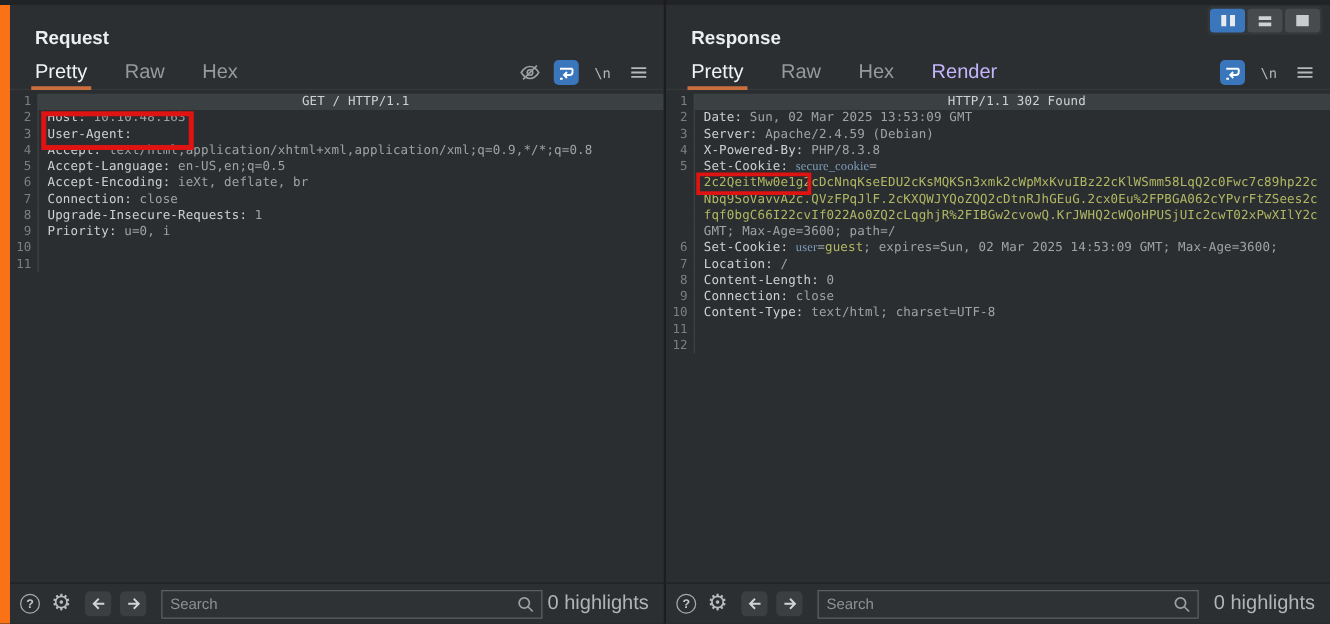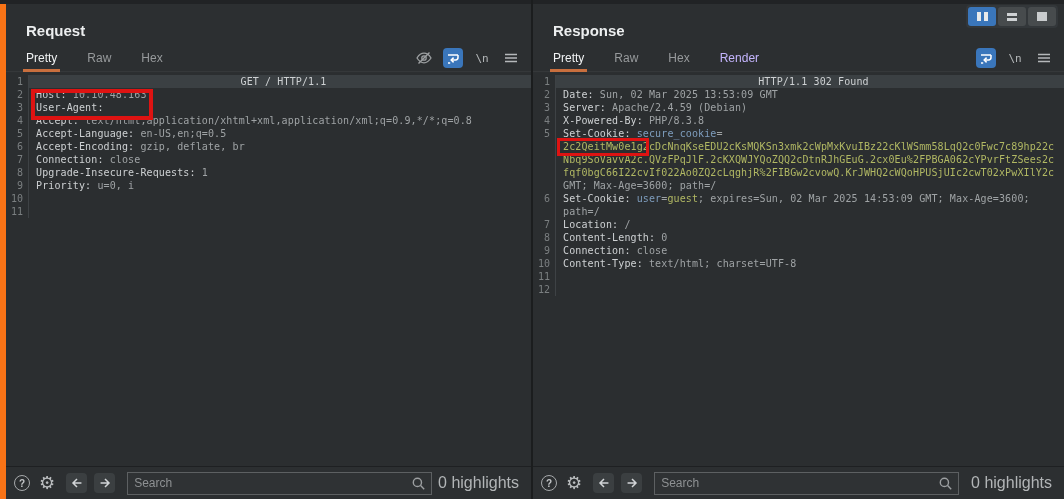--- a/index.html
+++ b/index.html
@@ -3,49 +3,49 @@
 <meta charset="utf-8">
 <style>
   * { margin:0; padding:0; box-sizing:border-box; }
   html,body { width:1064px; height:499px; background:#212325; overflow:hidden;
               font-family:"Liberation Sans", sans-serif; }
   .stage { position:relative; width:1064px; height:499px; background:#2c2f31; }
   .topstrip { position:absolute; top:0; left:0; right:0; height:4px; background:#212325; }
   .divider { position:absolute; left:531px; top:0; bottom:0; width:2px; background:#1b1d1e; }
 
   .panel { position:absolute; top:4px; bottom:0; width:531px; background:#2c2f31; }
-  #panel-request { left:0; border-left:6px solid #f97316; }
+  #panel-request { left:0; border-left:8px solid #f97316; }
   #panel-response { left:533px;padding-left:14px; }
 
   .panel-title { position:absolute; left:20px; top:18px; font-size:15px; font-weight:bold; color:#eceeef; }
 
   .tabs { position:absolute; left:0; right:0; top:40px; height:28px; border-bottom:1px solid #35383a;
           display:flex; align-items:stretch; padding-left:20px; }
-  .tab { font-size:12px; color:#979a9c; position:relative; display:flex; align-items:center;
+  .tab { font-size:16px; color:#979a9c; position:relative; display:flex; align-items:center;
          margin-right:30px; cursor:default; }
   .tab.active { color:#f1f3f4; }
   .tab.active::after { content:""; position:absolute; left:-3px; right:-3px; bottom:-1px; height:3px;
                        background:#c96f3e; }
   .tab.disabled { color:#c4b5fd; }
 
   .editor-icons { position:absolute; top:41px; right:10px; height:26px; display:flex; align-items:center; gap:9px; }
   .icon-btn { display:flex; align-items:center; justify-content:center; width:20px; height:20px; }
   .wrap-btn { background:#3a76bb; border-radius:4px; }
   .nl-label { font-family:"DejaVu Sans Mono", monospace; font-size:11px; color:#b5b8ba; }
 
   .editor { position:absolute; left:0; right:0; top:69px; bottom:33px; background:#2b2e30;
             font-family:"DejaVu Sans Mono", monospace; font-size:10px; line-height:13px;
             overflow:hidden; padding-top:2px; }
   .crow { display:flex; height:13px; white-space:pre; }
   .ln  { width:22px; flex:none; text-align:right; color:#7b7f81; padding-right:5px; }
   .code { flex:1; border-left:1px solid #3e4245; padding-left:7px; color:#9fa3a5; letter-spacing:0.12px; }
   .crow.hl .code { background:#3b4043;text-align:center; }
   .c-d { color:#ced1d3; }
   .c-v { color:#9fa3a5; }
-  .c-n { color:#7e9dbd; }
+  .c-n { color:#7e9dbd;font-family:Liberation Serif, serif; }
   .c-o { color:#b1b863; }
 
   .redbox { position:absolute; border-style:solid; border-color:#de1312; background:transparent; z-index:5; }
   #redbox-request { left:25px; top:85px; width:122px; height:31px; border-width:4px; }
   #redbox-response { left:24px; top:134px; width:92px; height:18px; border-width:3px; }
 
   .bottombar { position:absolute; left:0; right:0; bottom:0; height:33px; border-top:1px solid #1e2022;
                display:flex; align-items:center; padding:0 12px 0 8px; background:#2c2f31; }
   .help-icon { width:16px; height:16px; border:1.5px solid #a6a9ab; border-radius:50%;
                color:#c3c6c8; font-size:10px; font-weight:bold; display:flex; align-items:center;
@@ -113,21 +113,21 @@
         </svg>
       </span>
     </div>
 
     <div class="editor">
         <div class="crow hl"><span class="ln">1</span><span class="code"><span class="c-d">GET / HTTP/1.1</span></span></div>
         <div class="crow"><span class="ln">2</span><span class="code"><span class="c-d">Host:</span><span class="c-v"> 10.10.48.163</span></span></div>
         <div class="crow"><span class="ln">3</span><span class="code"><span class="c-d">User-Agent:</span></span></div>
         <div class="crow"><span class="ln">4</span><span class="code"><span class="c-d">Accept:</span><span class="c-v"> text/html,application/xhtml+xml,application/xml;q=0.9,*/*;q=0.8</span></span></div>
         <div class="crow"><span class="ln">5</span><span class="code"><span class="c-d">Accept-Language:</span><span class="c-v"> en-US,en;q=0.5</span></span></div>
-        <div class="crow"><span class="ln">6</span><span class="code"><span class="c-d">Accept-Encoding:</span><span class="c-v"> gzip, deflate, br</span></span></div>
+        <div class="crow"><span class="ln">6</span><span class="code"><span class="c-d">Accept-Encoding:</span><span class="c-v"> ieXt, deflate, br</span></span></div>
         <div class="crow"><span class="ln">7</span><span class="code"><span class="c-d">Connection:</span><span class="c-v"> close</span></span></div>
         <div class="crow"><span class="ln">8</span><span class="code"><span class="c-d">Upgrade-Insecure-Requests:</span><span class="c-v"> 1</span></span></div>
         <div class="crow"><span class="ln">9</span><span class="code"><span class="c-d">Priority:</span><span class="c-v"> u=0, i</span></span></div>
         <div class="crow"><span class="ln">10</span><span class="code"></span></div>
         <div class="crow"><span class="ln">11</span><span class="code"></span></div>
       </div>
 
     <div class="redbox" id="redbox-request"></div>
 
     <div class="bottombar">
@@ -207,21 +207,20 @@
         <div class="crow hl"><span class="ln">1</span><span class="code"><span class="c-d">HTTP/1.1 302 Found</span></span></div>
         <div class="crow"><span class="ln">2</span><span class="code"><span class="c-d">Date:</span><span class="c-v"> Sun, 02 Mar 2025 13:53:09 GMT</span></span></div>
         <div class="crow"><span class="ln">3</span><span class="code"><span class="c-d">Server:</span><span class="c-v"> Apache/2.4.59 (Debian)</span></span></div>
         <div class="crow"><span class="ln">4</span><span class="code"><span class="c-d">X-Powered-By:</span><span class="c-v"> PHP/8.3.8</span></span></div>
         <div class="crow"><span class="ln">5</span><span class="code"><span class="c-d">Set-Cookie:</span><span class="c-v"> </span><span class="c-n">secure_cookie</span><span class="c-v">=</span></span></div>
         <div class="crow"><span class="ln"></span><span class="code"><span class="c-o">2c2QeitMw0e1g2cDcNnqKseEDU2cKsMQKSn3xmk2cWpMxKvuIBz22cKlWSmm58LqQ2c0Fwc7c89hp22c</span></span></div>
         <div class="crow"><span class="ln"></span><span class="code"><span class="c-o">Nbq9SoVavvA2c.QVzFPqJlF.2cKXQWJYQoZQQ2cDtnRJhGEuG.2cx0Eu%2FPBGA062cYPvrFtZSees2c</span></span></div>
         <div class="crow"><span class="ln"></span><span class="code"><span class="c-o">fqf0bgC66I22cvIf022Ao0ZQ2cLqghjR%2FIBGw2cvowQ.KrJWHQ2cWQoHPUSjUIc2cwT02xPwXIlY2c</span></span></div>
         <div class="crow"><span class="ln"></span><span class="code"><span class="c-v">GMT; Max-Age=3600; path=/</span></span></div>
         <div class="crow"><span class="ln">6</span><span class="code"><span class="c-d">Set-Cookie:</span><span class="c-v"> </span><span class="c-n">user</span><span class="c-v">=</span><span class="c-o">guest</span><span class="c-v">; expires=Sun, 02 Mar 2025 14:53:09 GMT; Max-Age=3600;</span></span></div>
-        <div class="crow"><span class="ln"></span><span class="code"><span class="c-v">path=/</span></span></div>
         <div class="crow"><span class="ln">7</span><span class="code"><span class="c-d">Location:</span><span class="c-v"> /</span></span></div>
         <div class="crow"><span class="ln">8</span><span class="code"><span class="c-d">Content-Length:</span><span class="c-v"> 0</span></span></div>
         <div class="crow"><span class="ln">9</span><span class="code"><span class="c-d">Connection:</span><span class="c-v"> close</span></span></div>
         <div class="crow"><span class="ln">10</span><span class="code"><span class="c-d">Content-Type:</span><span class="c-v"> text/html; charset=UTF-8</span></span></div>
         <div class="crow"><span class="ln">11</span><span class="code"></span></div>
         <div class="crow"><span class="ln">12</span><span class="code"></span></div>
       </div>
 
     <div class="redbox" id="redbox-response"></div>
 

